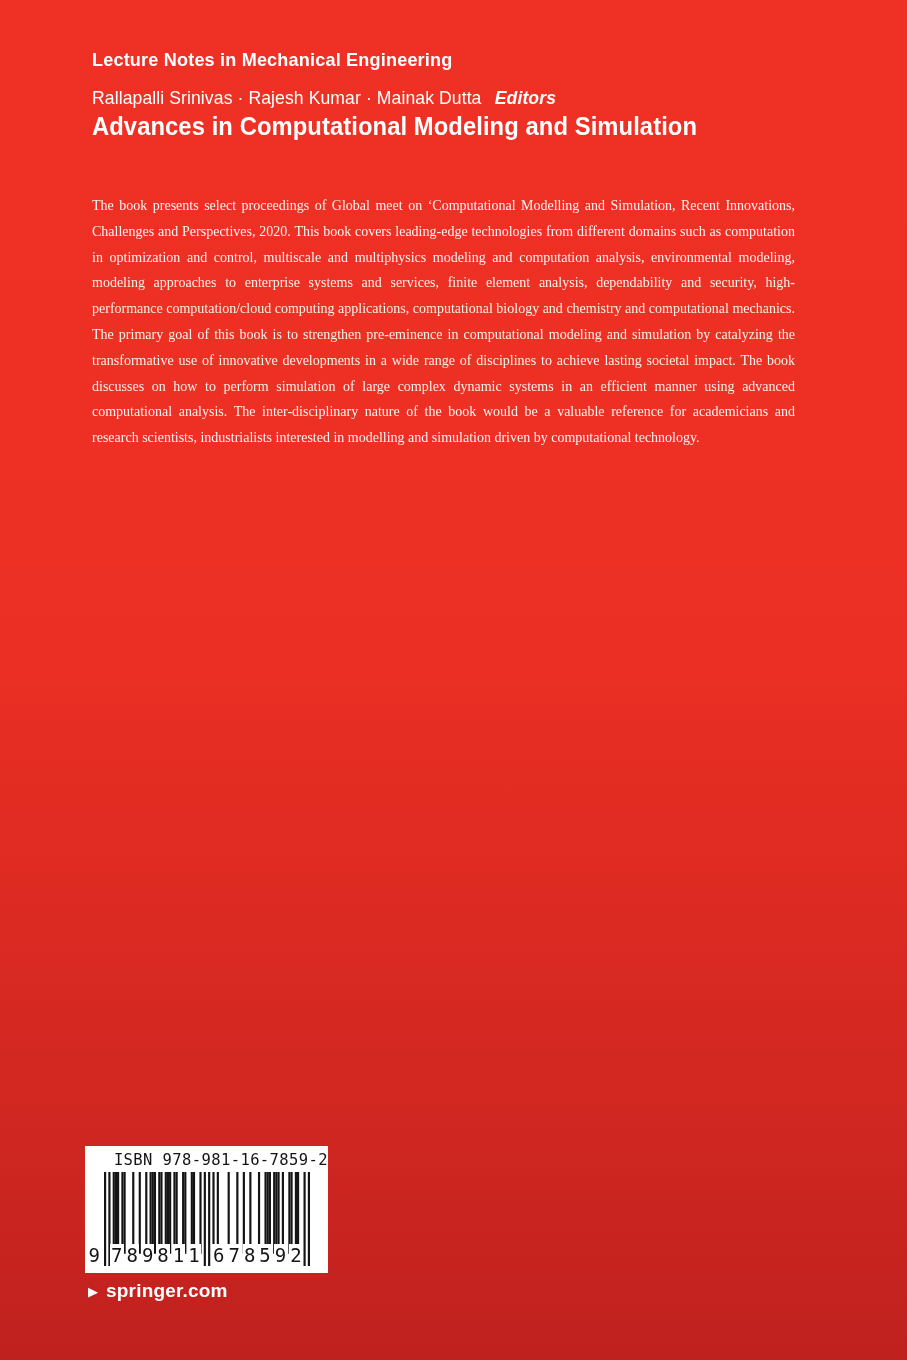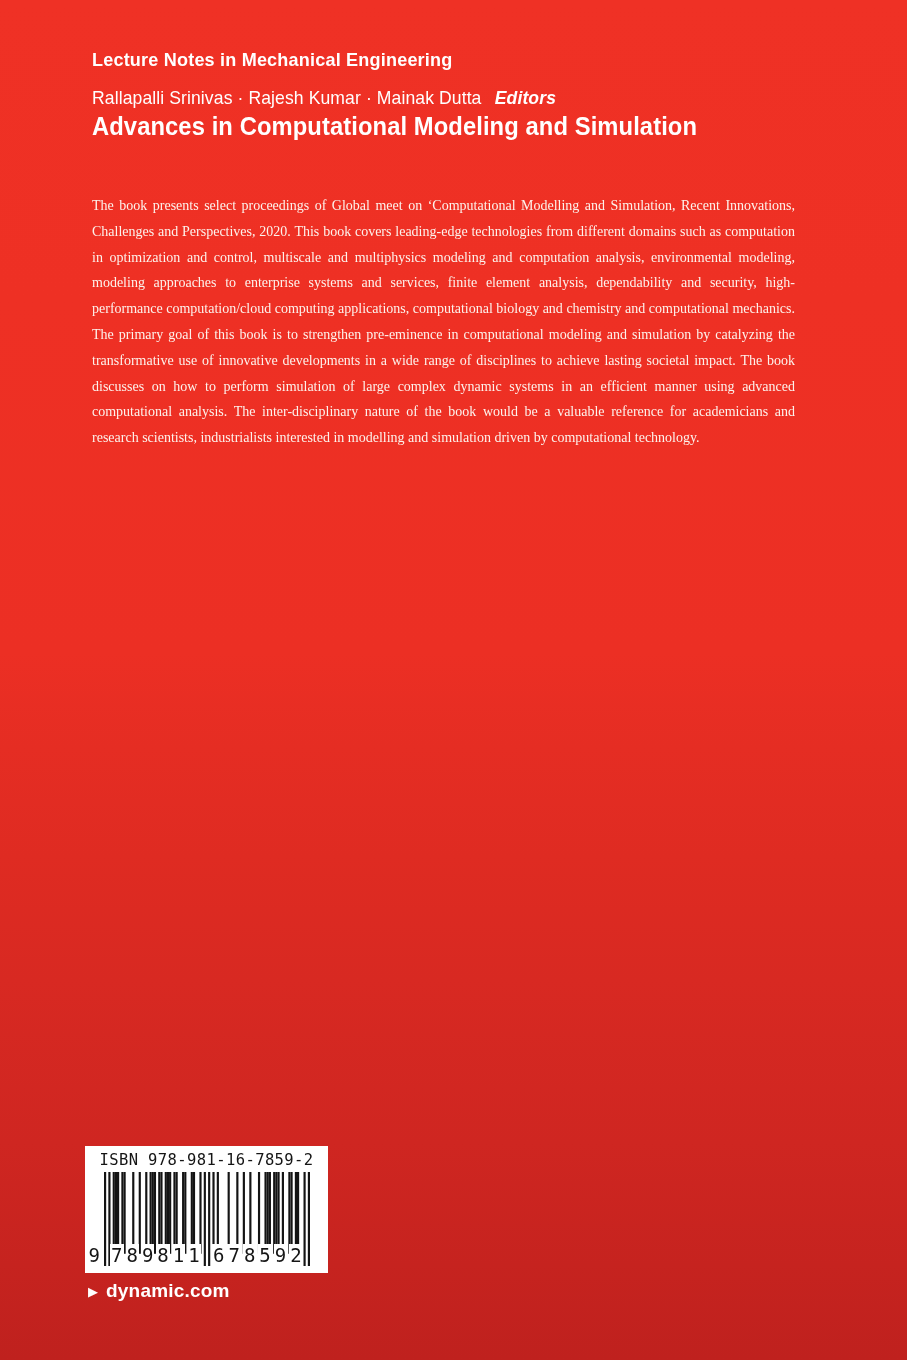--- a/index.html
+++ b/index.html
@@ -52,21 +52,21 @@
   }
   .barcode-box{
     position:absolute;left:85px;top:1146px;
     width:243px;height:127px;
     background:var(--panel-bg);
     color:#111;
     box-sizing:border-box;
     padding-top:5px;
   }
   .isbn-line{
-    text-align:center;
+    text-align:right;
     font-family:"DejaVu Sans Mono", monospace;
     font-size:15.5px;letter-spacing:0.4px;
     color:#151515;
     white-space:nowrap;
   }
   .barcode-wrap{
     position:relative;
     width:206px;height:94px;
     margin:3px auto 0 auto;
   }
@@ -179,16 +179,16 @@
           <span class="bd">8</span>
           <span class="bd">5</span>
           <span class="bd">9</span>
           <span class="bd">2</span>
         </div>
     </div>
   </div>
 
   <div class="footer">
     <span class="arrow">▶</span>
-    <span class="url">dynamic.com</span>
+    <span class="url">springer.com</span>
   </div>
 
 </div>
 
 </body></html>

